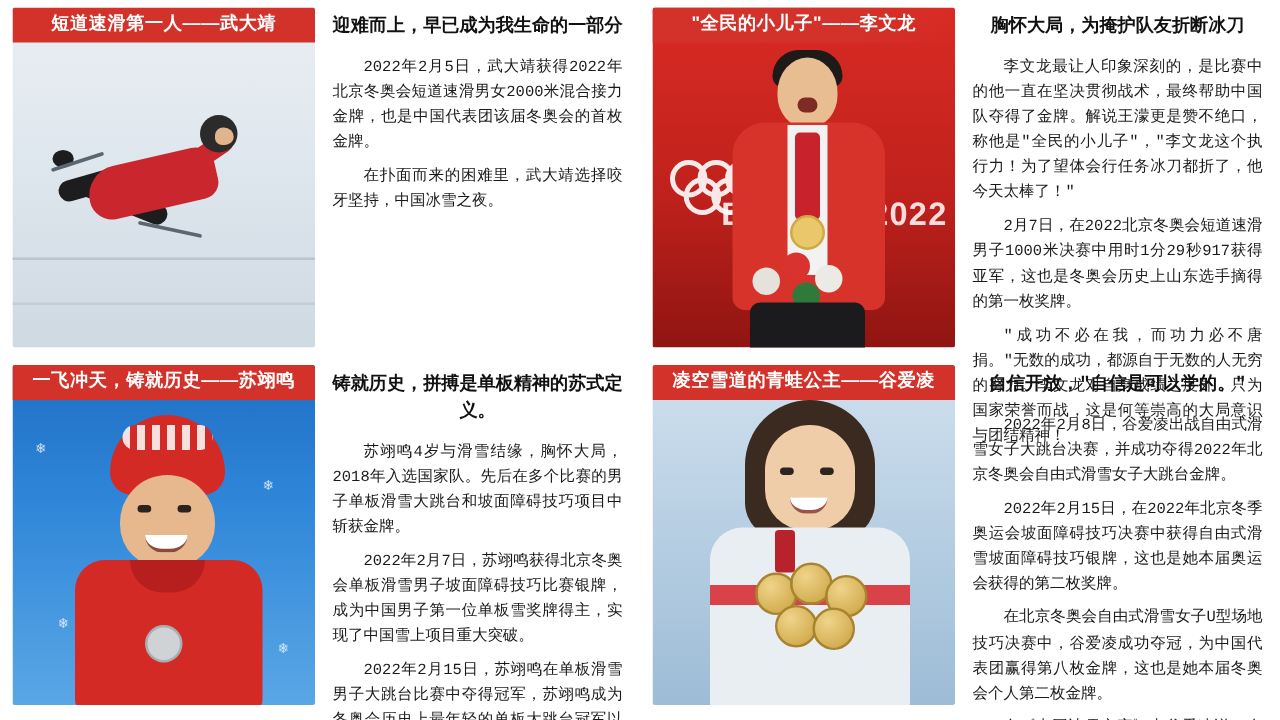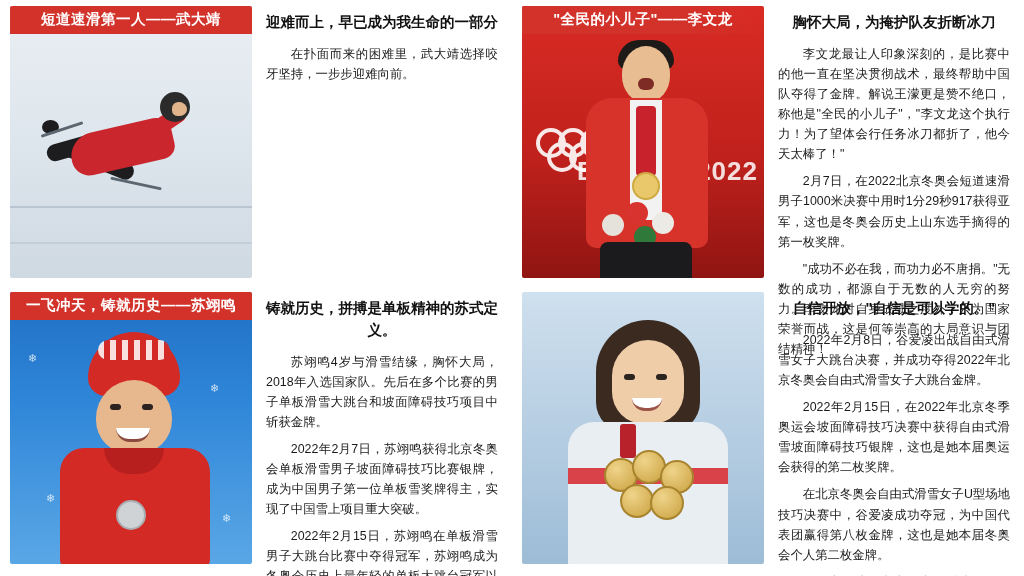--- a/index.html
+++ b/index.html
@@ -51,20 +51,21 @@
     letter-spacing: 0.5px;
     text-align: center;
     z-index: 5;
     line-height: 1.2;
   }
   .banner.wide {
     background: #d2322a;
   }
   .article {
     padding-top: 4px;
+    font-family: Liberation Mono, monospace;
   }
   .art-title {
     text-align: center;
     font-size: 14.5px;
     font-weight: bold;
     color: #111111;
     line-height: 1.5;
     margin: 2px 0 10px 0;
   }
   .art-body p {
@@ -347,21 +348,22 @@
             <div class="sk-face"></div>
             <div class="sk-blade b1"></div>
             <div class="sk-blade b2"></div>
           </div>
         </div>
         <div class="banner wide">短道速滑第一人——武大靖</div>
       </div>
       <div class="article">
         <div class="art-title">迎难而上，早已成为我生命的一部分</div>
         <div class="art-body">
-          <p>在扑面而来的困难里，武大靖选择咬牙坚持，一步步迎难向前。</p>
+          <p>2022年2月5日，武大靖获得2022年北京冬奥会短道速滑男女2000米混合接力金牌，也是中国代表团该届冬奥会的首枚金牌。</p>
+          <p>在扑面而来的困难里，武大靖选择咬牙坚持，中国冰雪之夜。</p>
         </div>
       </div>
     </div>
 
     <div class="cell">
       <div class="media">
         <div class="media-inner">
           <div class="olym-bg"></div>
           <div class="olym-text">BEIJING 2022</div>
           <div class="olym-rings">
@@ -450,20 +452,21 @@
             <div class="gm-ribbon"></div>
             <div class="gm-medals">
               <div class="gm-med m1"></div>
               <div class="gm-med m2"></div>
               <div class="gm-med m3"></div>
               <div class="gm-med m4"></div>
               <div class="gm-med m5"></div>
             </div>
           </div>
         </div>
+        <div class="banner wide">凌空雪道的青蛙公主——谷爱凌</div>
       </div>
       <div class="article">
         <div class="art-title">自信开放，"自信是可以学的。"</div>
         <div class="art-body">
           <p>2022年2月8日，谷爱凌出战自由式滑雪女子大跳台决赛，并成功夺得2022年北京冬奥会自由式滑雪女子大跳台金牌。</p>
           <p>2022年2月15日，在2022年北京冬季奥运会坡面障碍技巧决赛中获得自由式滑雪坡面障碍技巧银牌，这也是她本届奥运会获得的第二枚奖牌。</p>
           <p>在北京冬奥会自由式滑雪女子U型场地技巧决赛中，谷爱凌成功夺冠，为中国代表团赢得第八枚金牌，这也是她本届冬奥会个人第二枚金牌。</p>
           <p>在《中国冰雪之夜》中谷爱凌说，自信是可以学习掌握的技能，正式自信，带她走向新的人生。</p>
         </div>
       </div>

